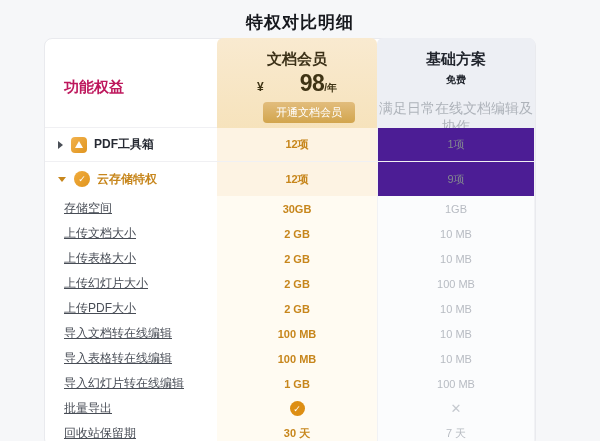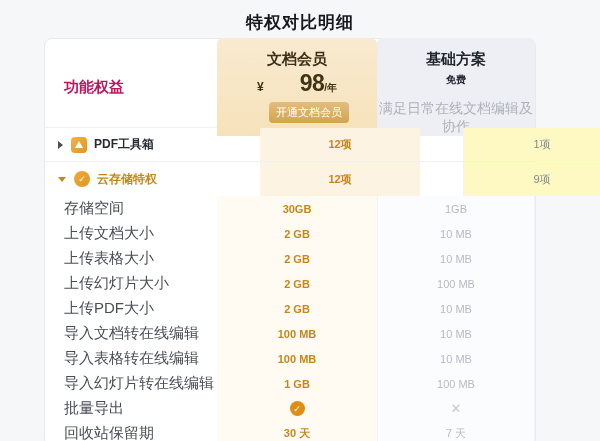--- a/index.html
+++ b/index.html
@@ -45,33 +45,33 @@
   }
   .plan-name { font-size:15px; font-weight:700; color:#3a3category018; }
   .plan.gold .plan-name { color:#3c3118; }
   .plan.gray .plan-name { color:#22262e; }
   .price-line { display:flex; align-items:baseline; margin-top:1px; color:#3f3415; }
   .price-currency { font-size:12px; font-weight:700; }
   .price-amount { font-size:23px; font-weight:700; letter-spacing:-0.5px;margin-left:36px; }
   .price-per { font-size:10px; font-weight:600; }
   .cta-button {
     margin-top:5px;
-    width:80px; height:21px;
+    width:92px; height:21px;
     border:none; border-radius:4px;
     background:linear-gradient(180deg,#e2bd7d 0%,#d2a54d 100%);
     color:#ffffff; font-size:11px; line-height:21px;
     cursor:pointer;
     font-family:inherit;
     margin-left:24px;
   }
   .free-label { font-size:10px; font-weight:700; color:#22262e; margin-top:4px; }
   .plan-desc { font-size:14px; color:#aeb3ba; margin-top:13px; }
 
   
-  .group-row { height:34px; cursor:pointer;gap:43px; }
+  .group-row { height:34px; cursor:pointer; }
   .group-row.bordered { border-bottom:1px solid #f0f0f3; }
   .group-left { display:flex; align-items:center; padding-left:13px; }
   .caret-right {
     width:0; height:0;
     border-left:5px solid #4a4f57;
     border-top:4px solid transparent;
     border-bottom:4px solid transparent;
   }
   .caret-down {
     width:0; height:0;
@@ -105,25 +105,25 @@
 
   
   .cell-mid, .cell-right {
     display:flex; align-items:center; justify-content:center;
     font-size:11px;
   }
   .cell-mid { background:#fffbf2; color:#c7861c; font-weight:700; }
   .cell-right { background:#fbfcfd; color:#b7bbc2;
     border-left:1px solid #f1f2f5; border-right:1px solid #f1f2f5; }
   .group-row .cell-mid { background:#fdf3e3; }
-  .group-row .cell-right { background:#fef9c3; color:#83888f; }
+  .group-row .cell-right { background:#4c1d95; color:#83888f; }
 
   
   .sub-row { height:25px; }
-  .sub-label { display:flex; align-items:center; padding-left:19px; font-size:15px; color:#484d56; }
+  .sub-label { display:flex; align-items:center; padding-left:19px; font-size:12px; color:#484d56;text-decoration:underline; }
   .check-ic {
     width:15px; height:15px; border-radius:50%;
     background:#dd8e14; color:#ffffff;
     display:flex; align-items:center; justify-content:center;
     font-size:9px; font-weight:700;
   }
   .cross-ic { font-size:13px; font-weight:700; color:#c5c9cf; line-height:1; }
 </style>
 </head>
 <body>

